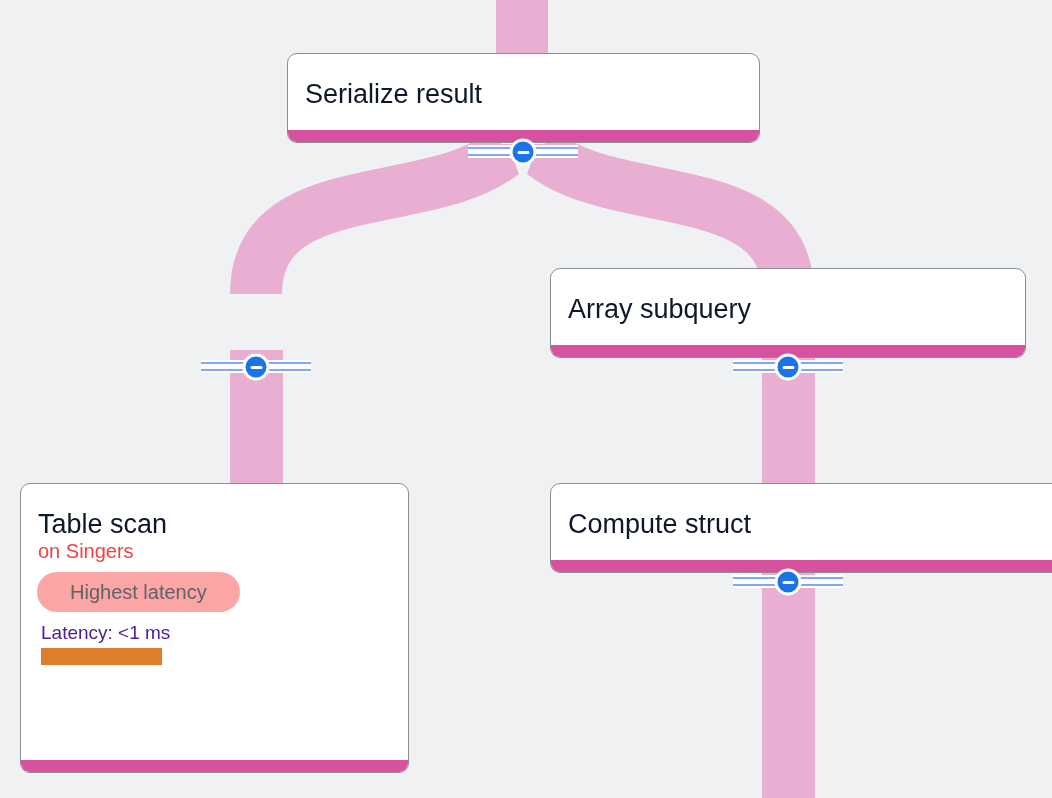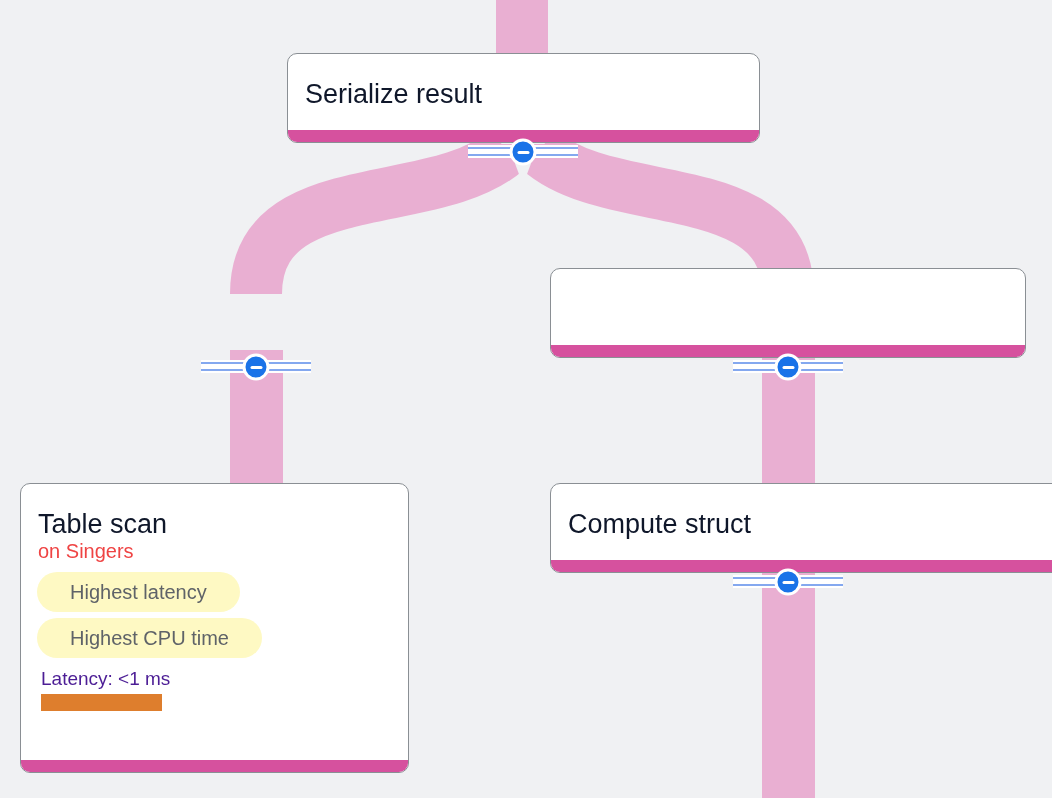--- a/index.html
+++ b/index.html
@@ -50,21 +50,21 @@
     line-height: 22px;
     color: #ef4444;
   }
   .badge {
     display: table;
     margin: 0 0 0 16px;
     height: 40px;
     line-height: 40px;
     padding: 0 33px;
     border-radius: 20px;
-    background: #fef9c3;
+    background: #fca5a5;
     color: #5F6368;
     font-size: 20px;
     white-space: nowrap;
   }
   .badge.first { margin-top: 10px; }
   .badge.second { margin-top: 6px; }
   .metrics {
     display: flex;
     margin: 10px 0 0 20px;
   }
@@ -147,28 +147,28 @@
     <rect x="762" y="566" width="53" height="232" fill="#E9AFD2"></rect>
   </svg>
 
   <div class="node" style="left:287px; top:53px; width:473px; height:90px;">
     <div class="node-title">Serialize result</div>
     <div class="node-bar"></div>
   </div>
 
 
   <div class="node" style="left:550px; top:268px; width:476px; height:90px;">
+    <div class="node-title">Array subquery</div>
     <div class="node-bar"></div>
   </div>
 
   <div class="node" style="left:20px; top:483px; width:389px; height:290px;">
     <div class="node-title">Table scan</div>
     <div class="node-subtitle">on Singers</div>
     <div class="badge first">Highest latency</div>
-    <div class="badge second">Highest CPU time</div>
     <div class="metrics">
       <div class="metric col1">
         <div class="metric-label">Latency: &lt;1 ms</div>
         <div class="metric-bar" style="width: 121px;"></div>
       </div>
     </div>
     <div class="node-bar"></div>
   </div>
 
   <div class="node" style="left:550px; top:483px; width:570px; height:90px;">

